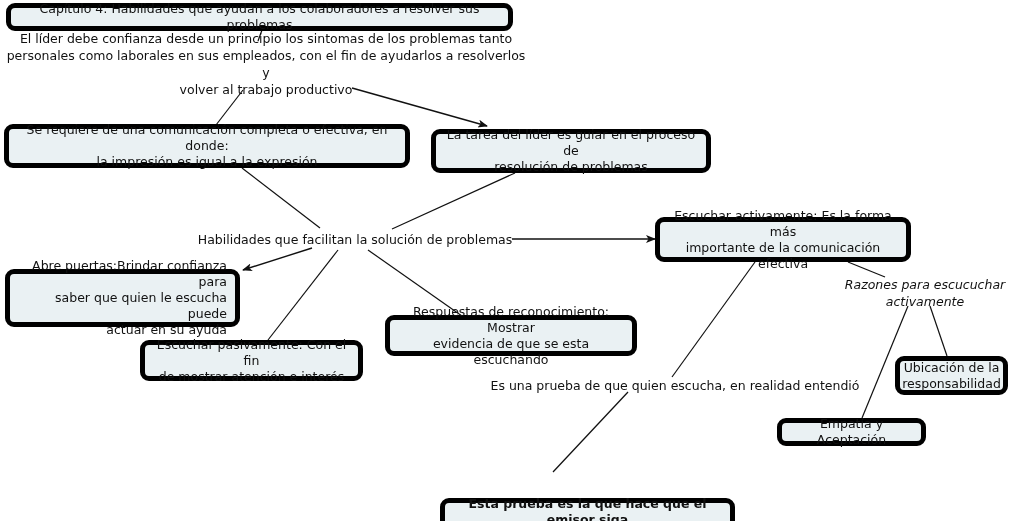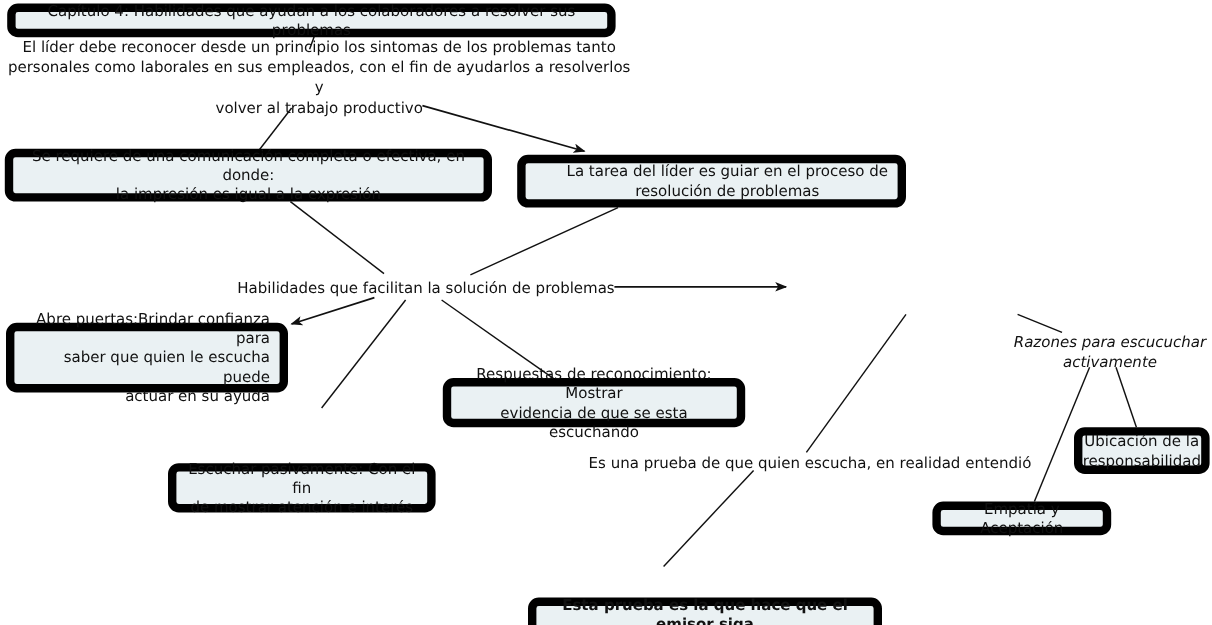--- a/index.html
+++ b/index.html
@@ -25,21 +25,21 @@
     position: absolute;
     left: 0; top: 0;
     width: 1010px;
     height: 521px;
     pointer-events: none;
   }
   .node {
     position: absolute;
     box-sizing: border-box;
     background: #eaf1f3;
-    border: 7px solid #000000;
+    border: 5px solid #000000;
     border-radius: 9px;
     display: flex;
     align-items: center;
     justify-content: center;
     text-align: center;
     font-size: 12.5px;
     line-height: 16px;
     padding: 4px 8px;
     white-space: pre-line;
     color: #111111;
@@ -98,52 +98,56 @@
     <line x1="908" y1="306" x2="862" y2="418" stroke="#111111" stroke-width="1.2"></line>
 
     <line x1="628" y1="392" x2="553" y2="472" stroke="#111111" stroke-width="1.2"></line>
   </svg>
 
   <div class="node" style="left:6px; top:3px; width:507px; height:28px;">
     <span>Capítulo 4: Habilidades que ayudan a los colaboradores a resolver sus problemas</span>
   </div>
 
   <div class="label" style="left:6px; top:38px; width:520px; height:52px;">
-    <span>El líder debe reconocer desde un principio los sintomas de los problemas tanto
+    <span>El líder debe confianza desde un principio los sintomas de los problemas tanto
 personales como laborales en sus empleados, con el fin de ayudarlos a resolverlos y
 volver al trabajo productivo</span>
   </div>
 
   <div class="node" style="left:4px; top:124px; width:406px; height:44px;">
     <span>Se requiere de una comunicación completa o efectiva, en donde:
 la impresión es igual a la expresión</span>
   </div>
 
-  <div class="node" style="left:431px; top:129px; width:324px; height:44px;justify-content:flex-end;">
+  <div class="node" style="left:431px; top:129px; width:280px; height:44px;justify-content:flex-end;">
     <span>La tarea del líder es guiar en el proceso de
 resolución de problemas</span>
   </div>
 
   <div class="label" style="left:197px; top:229px; width:316px; height:20px;">
     <span>Habilidades que facilitan la solución de problemas</span>
   </div>
 
+  <div class="node" style="left:655px; top:217px; width:256px; height:45px;">
+    <span>Escuchar activamente: Es la forma más
+importante de la comunicación efectiva</span>
+  </div>
 
   <div class="node" style="left:5px; top:269px; width:235px; height:58px;text-align:right;">
     <span>Abre puertas:Brindar confianza para
 saber que quien le escucha puede
 actuar en su ayuda</span>
   </div>
 
-  <div class="node" style="left:140px; top:340px; width:223px; height:41px;margin-top:46px;">
+  <div class="node" style="left:140px; top:340px; width:223px; height:41px;">
     <span>Escuchar pasivamente: Con el fin
 de mostrar atención e interés</span>
   </div>
 
-  <div class="node" style="left:369px; top:315px; width:252px; height:41px;">
+  <div class="node" style="left:385px; top:315px; width:252px; height:41px;">
     <span>Respuestas de reconocimiento: Mostrar
 evidencia de que se esta escuchando</span>
   </div>
 
   <div class="label" style="left:840px; top:276px; width:170px; height:34px;font-style:italic;">
     <span>Razones para escucuchar
 activamente</span>
   </div>
 
   <div class="node" style="left:777px; top:418px; width:149px; height:28px;">

